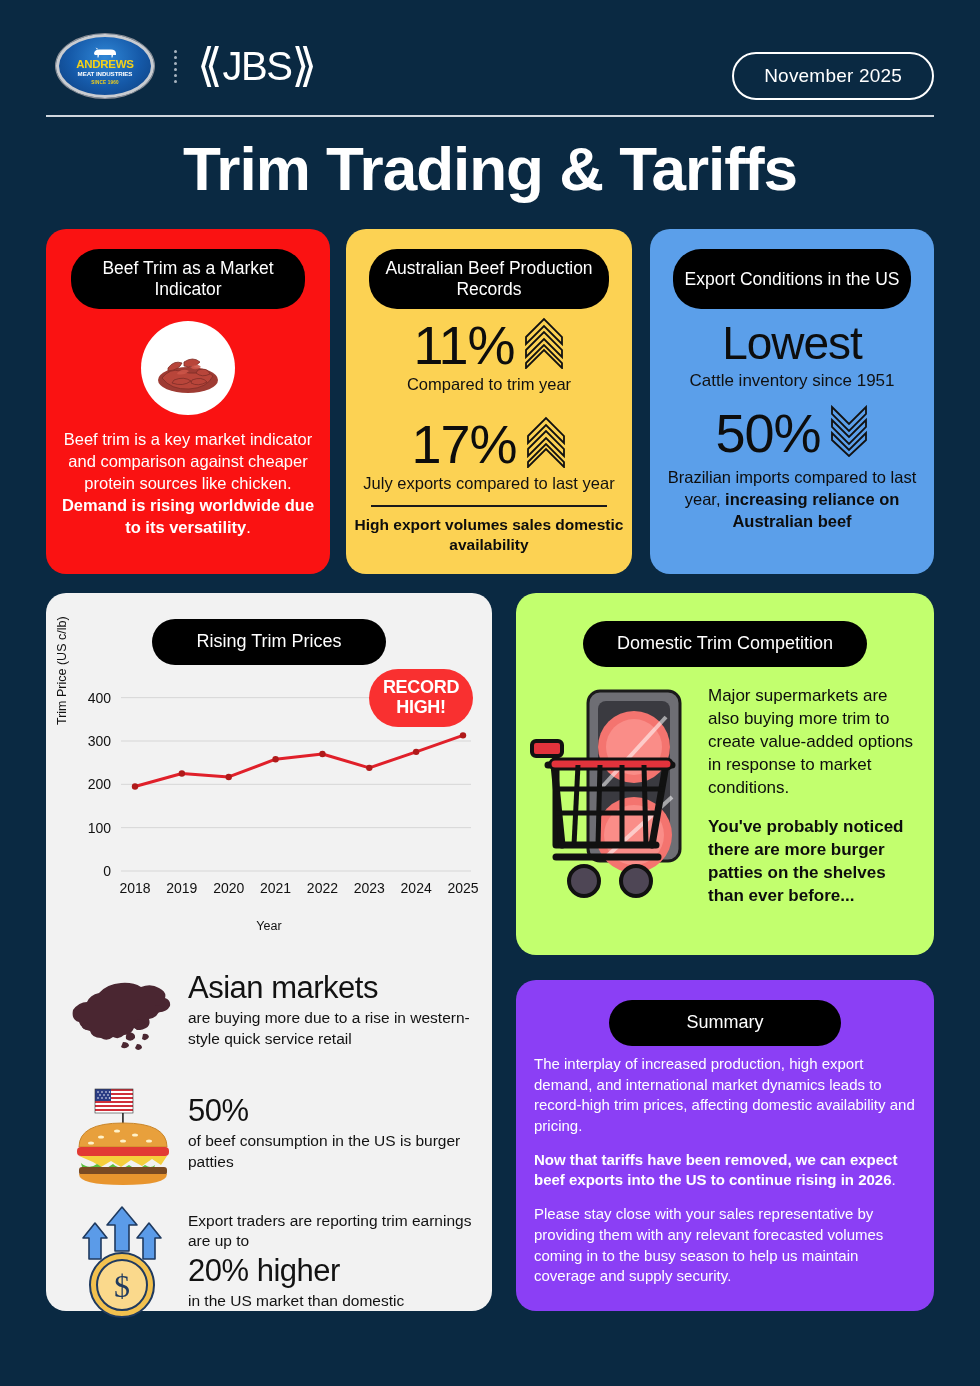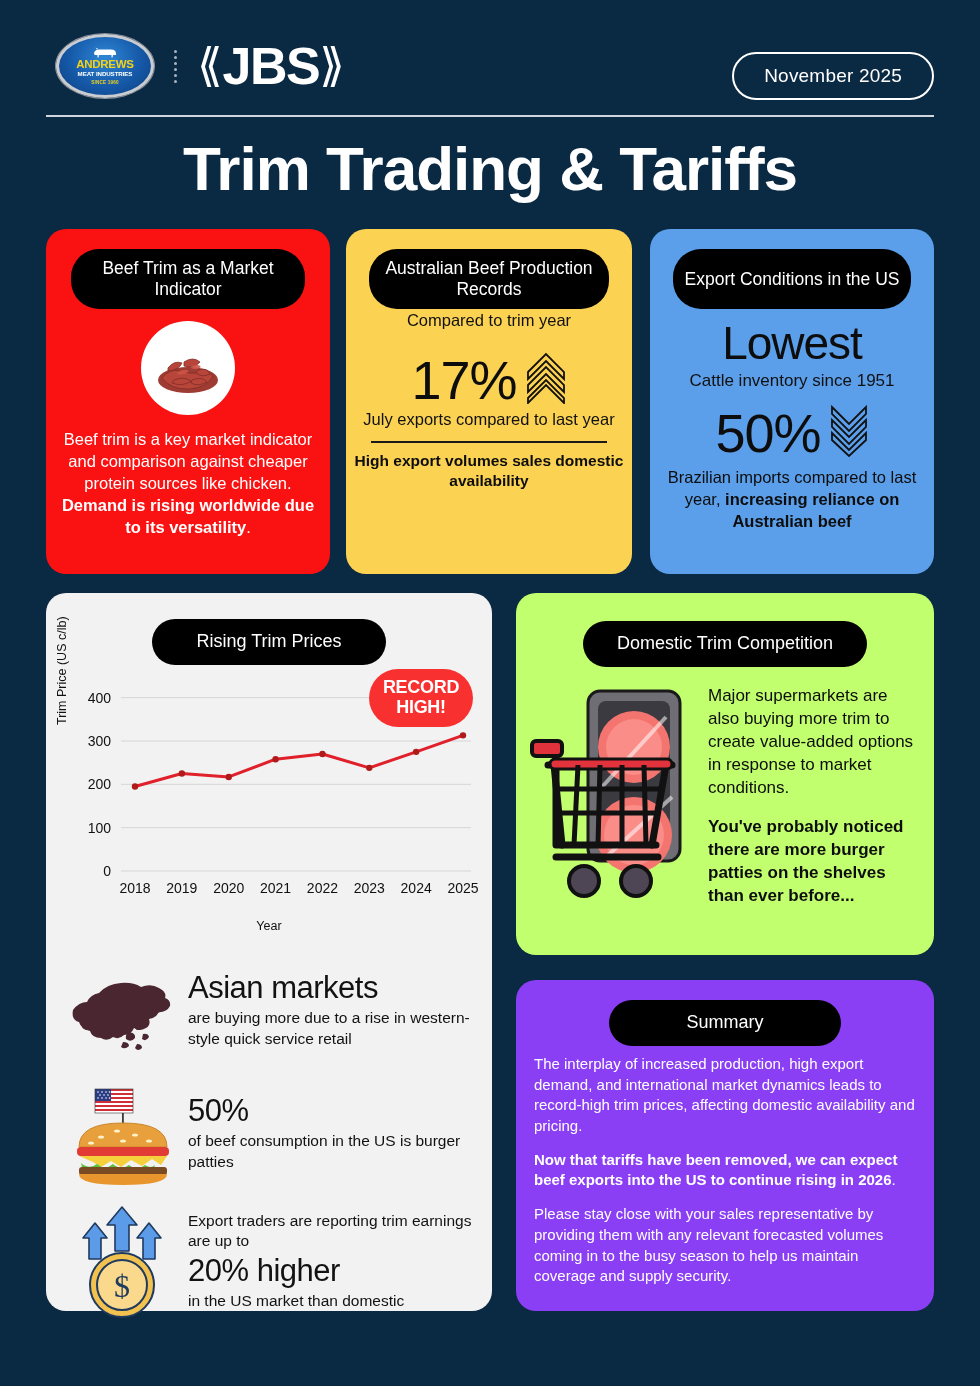--- a/index.html
+++ b/index.html
@@ -22,21 +22,21 @@
     box-shadow: 0 0 0 1px #8c9099;
   }
   .al-cow { width: 26px; height: 11px; position: relative; margin-bottom: 1px; }
   .al-cow svg { display: block; }
   .al-name { font-size: 11.5px; font-weight: 700; color: #f5d117; letter-spacing: -0.3px; line-height: 1; font-family: "Liberation Sans", sans-serif; }
   .al-sub { font-size: 6.2px; font-weight: 700; color: #ffffff; letter-spacing: -0.1px; line-height: 1.3; }
   .al-since { font-size: 4.6px; font-weight: 700; color: #f5d117; margin-top: 2px; letter-spacing: 0.2px; }
   .dot-div { display: flex; flex-direction: column; gap: 3px; margin: 0 4px; }
   .dot-div i { width: 3px; height: 3px; background: #a8b4c0; border-radius: 50%; display: block; }
   .jbs-logo { display: flex; align-items: center; color: #fff; }
-  .jbs-text { font-size: 52px; font-weight: 700; letter-spacing: -1.5px; font-family: "Liberation Sans", sans-serif; }
+  .jbs-text { font-size: 40px; font-weight: 400; letter-spacing: -1.5px; font-family: "Liberation Sans", sans-serif; }
   .jbs-swoosh { font-size: 46px; line-height: 0.9; font-weight: 400; }
 
   .date-pill {
     position: absolute; right: 46px; top: 52px;
     border: 2px solid #ffffff; border-radius: 26px;
     padding: 11px 30px; color: #ffffff; font-size: 19px; letter-spacing: 0.2px;
   }
   .header-rule { position: absolute; left: 46px; top: 115px; width: 888px; height: 2px; background: #cfd6de; }
 
   
@@ -192,20 +192,32 @@
     </div>
 
     <div class="red-body">
       <span>Beef trim is a key market indicator and comparison against cheaper protein sources like chicken. </span><b>Demand is rising worldwide due to its versatility</b><span>.</span>
     </div>
   </div>
 
   <div class="card card-yellow">
     <div class="pill">Australian Beef Production Records</div>
 
+    <div class="stat-row">
+      <span class="stat-big">11%</span>
+      <span class="chev">
+        <svg width="42" height="52" viewBox="0 0 42 52">
+          <g fill="none" stroke="#111" stroke-width="1.8" stroke-linejoin="miter">
+            <path d="M3 20 L21 2 L39 20 L39 27 L21 9 L3 27 Z"></path>
+            <path d="M3 33 L21 15 L39 33 L39 40 L21 22 L3 40 Z"></path>
+            <path d="M3 46 L21 28 L39 46 L39 51 L21 33 L3 51 Z"></path>
+          </g>
+        </svg>
+      </span>
+    </div>
     <div class="stat-cap">Compared to trim year</div>
 
     <div class="stat-row" style="margin-top:22px">
       <span class="stat-big">17%</span>
       <span class="chev">
         <svg width="42" height="52" viewBox="0 0 42 52">
           <g fill="none" stroke="#111" stroke-width="1.8">
             <path d="M3 20 L21 2 L39 20 L39 27 L21 9 L3 27 Z"></path>
             <path d="M3 33 L21 15 L39 33 L39 40 L21 22 L3 40 Z"></path>
             <path d="M3 46 L21 28 L39 46 L39 51 L21 33 L3 51 Z"></path>

